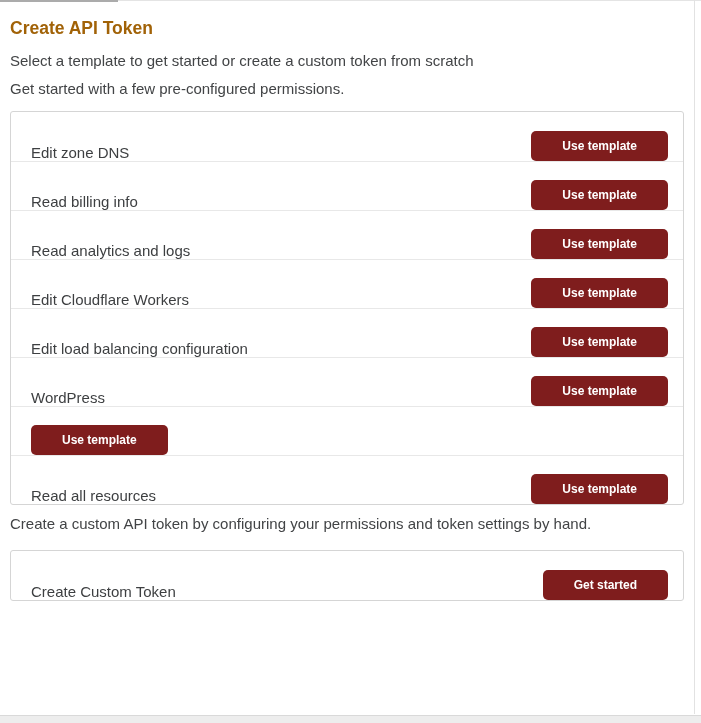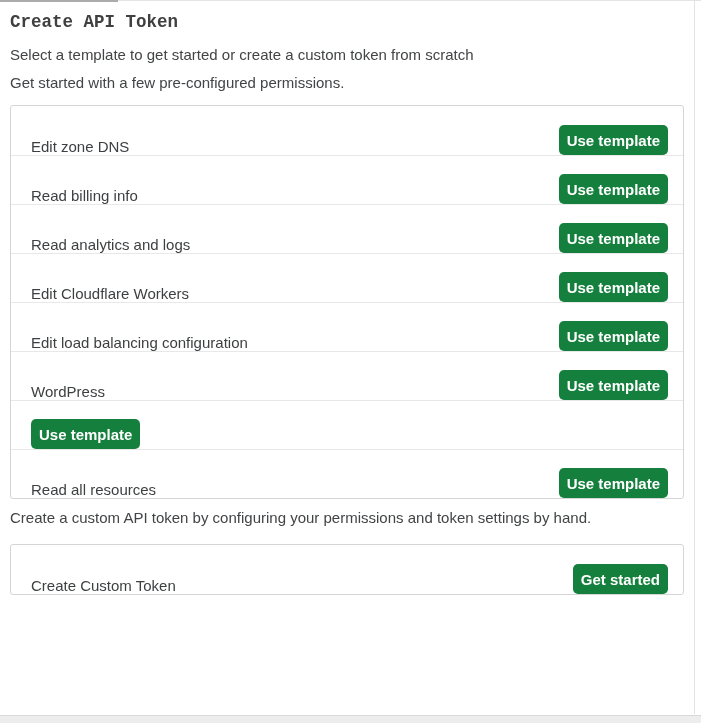--- a/index.html
+++ b/index.html
@@ -27,22 +27,22 @@
     position: absolute; bottom: 0; left: 0; right: 0; height: 8px;
     background: #ededed; border-top: 1px solid #d9d9d9;
   }
 
   .content {
     position: absolute; top: 0; left: 1px; width: 693px; height: 714px;
     padding: 12px 10px 0 9px;
   }
 
   .page-title {
-    font-size: 17.5px; font-weight: bold; color: #404040;
-    line-height: 21px; margin-top: 0; font-family: Liberation Mono, monospace;
+    font-size: 17.5px; font-weight: bold; color: #a16207;
+    line-height: 21px; margin-top: 6px;
   }
   .page-subtitle {
     font-size: 15px; color: #424446; line-height: 19px; margin-top: 12px;
   }
   .section-heading {
     font-size: 15px; font-weight: bold; color: #333537;
     line-height: 19px; margin-top: 38px;
   }
   .section-desc {
     font-size: 15px; color: #424446; line-height: 19px; margin-top: 9px;
@@ -59,26 +59,26 @@
   .row {
     height: 49px;
     display: flex; align-items: flex-end; justify-content: space-between;
     padding: 0 15px 0 20px;
     gap: 46px;
   }
   .row + .row { border-top: 1px solid #e8e8e8; }
   .row-label { font-size: 15px; color: #3d3f41; }
 
   .btn {
-    background: #15803d;
+    background: #7f1d1d;
     color: #ffffff;
     font-family: "Liberation Sans", sans-serif;
-    font-size: 15px; font-weight: bold;
+    font-size: 12px; font-weight: bold;
     border: none; border-radius: 5px;
-    height: 30px; padding: 0 8px;
+    height: 30px; padding: 0 31px;
     cursor: pointer;
     white-space: nowrap;
   }
 </style>
 </head>
 <body>
 
 <div class="viewport">
   <div class="top-hairline"></div>
   <div class="top-left-segment"></div>

